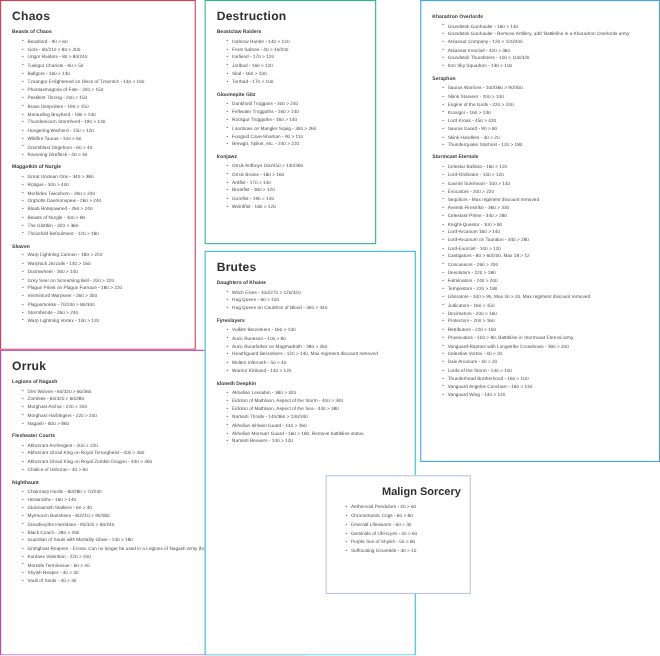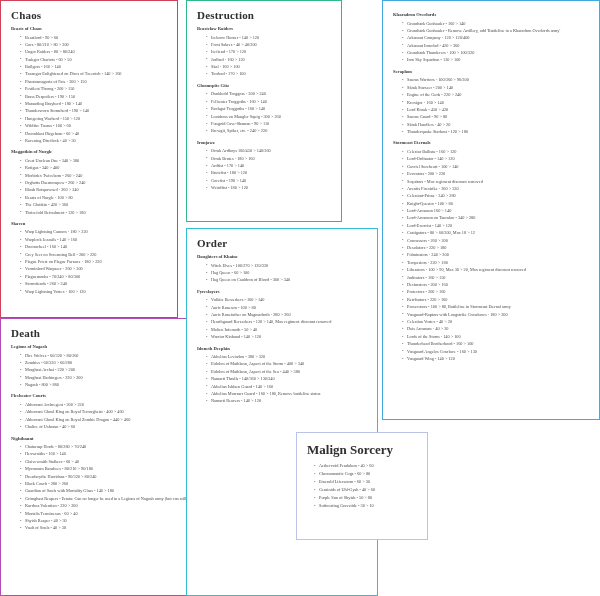--- a/index.html
+++ b/index.html
@@ -7,21 +7,20 @@
     padding: 0;
     background: #ffffff;
     font-family: "Liberation Sans", sans-serif;
   }
   #page {
     position: relative;
     width: 600px;
     height: 596px;
     overflow: hidden;
     background: #ffffff;
-    font-family: Liberation Serif, serif;
   }
   .panel {
     position: absolute;
     box-sizing: border-box;
     background: #ffffff;
   }
   .panel-inner {
     padding: 6px 8px 8px 8px;
   }
   .grand-title {
@@ -63,24 +62,25 @@
     font-size: 4.3px;
   }
   
   #panel-chaos { left: 0px; top: 0px; width: 178px; height: 318px; border: 1.4px solid #d2415a; }
   #panel-death { left: 0px; top: 318px; width: 278px; height: 278px; border: 1.4px solid #b34bb3; }
   #panel-destruction { left: 186px; top: 0px; width: 156px; height: 222px; border: 1.4px solid #2fb98a; }
   #panel-order { left: 186px; top: 228px; width: 192px; height: 368px; border: 1.4px solid #33bcd6; }
   #panel-right { left: 382px; top: 0px; width: 218px; height: 420px; border: 1.4px solid #3fa9e0; }
   #panel-malign { left: 296px; top: 432px; width: 132px; height: 108px; border: 1.4px solid #b9c4e8; }
   .malign-title {
-    font-size: 13px;
+    font-size: 10px;
     font-weight: bold;
     color: #2f2f2f;
     margin: 3px 0 4px 2px;
+    text-align: right;
   }
   #panel-malign ul.entries li { font-size: 4.3px; line-height: 1.85; }
 </style>
 </head>
 <body>
 
 <div id="page">
 
   <div class="panel" id="panel-chaos">
     <div class="panel-inner">
@@ -132,21 +132,21 @@
               <li>Stormfiends - 260 &gt; 240</li>
               <li>Warp Lightning Vortex - 100 &gt; 120</li>
             </ul>
           </div>
         </div>
     </div>
   </div>
 
   <div class="panel" id="panel-death">
     <div class="panel-inner">
-      <div class="grand-title">Death</div>
+      <div class="grand-title">Orruk</div>
       <div>
           <div class="faction">
             <div class="faction-name">Legions of Nagash</div>
             <ul class="entries">
               <li>Dire Wolves - 60/320 &gt; 80/360</li>
               <li>Zombies - 60/320 &gt; 60/280</li>
               <li>Morghast Archai - 220 &gt; 200</li>
               <li>Morghast Harbingers - 220 &gt; 200</li>
               <li>Nagash - 800 &gt; 860</li>
             </ul>
@@ -217,21 +217,21 @@
               <li>Gorefist - 190 &gt; 140</li>
               <li>Weirdfist - 180 &gt; 120</li>
             </ul>
           </div>
         </div>
     </div>
   </div>
 
   <div class="panel" id="panel-order">
     <div class="panel-inner">
-      <div class="grand-title">Order</div>
+      <div class="grand-title">Brutes</div>
       <div>
           <div class="faction">
             <div class="faction-name">Daughters of Khaine</div>
             <ul class="entries">
               <li>Witch Elves - 100/270 &gt; 120/320</li>
               <li>Hag Queen - 60 &gt; 100</li>
               <li>Hag Queen on Cauldron of Blood - 300 &gt; 340</li>
             </ul>
           </div>
           <div class="faction">

